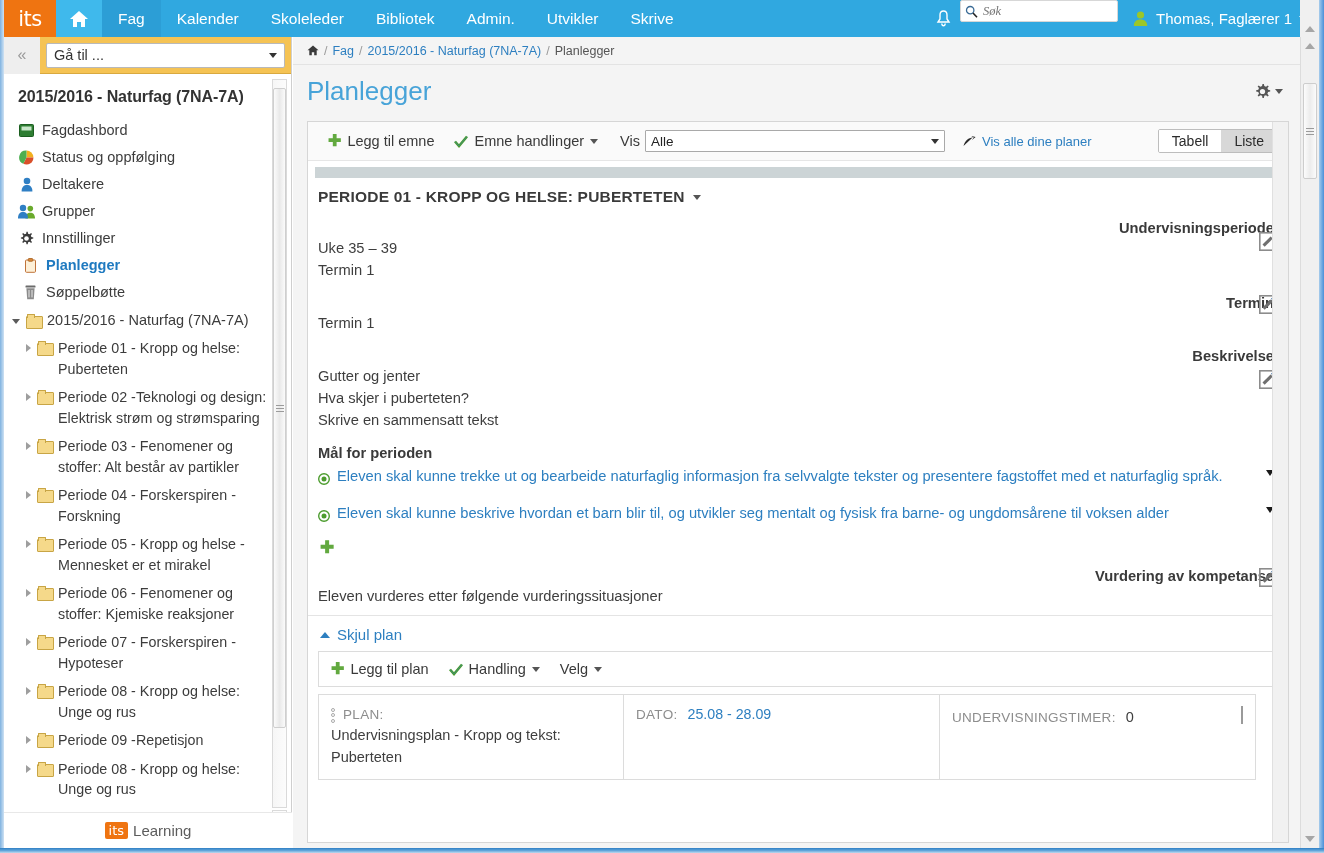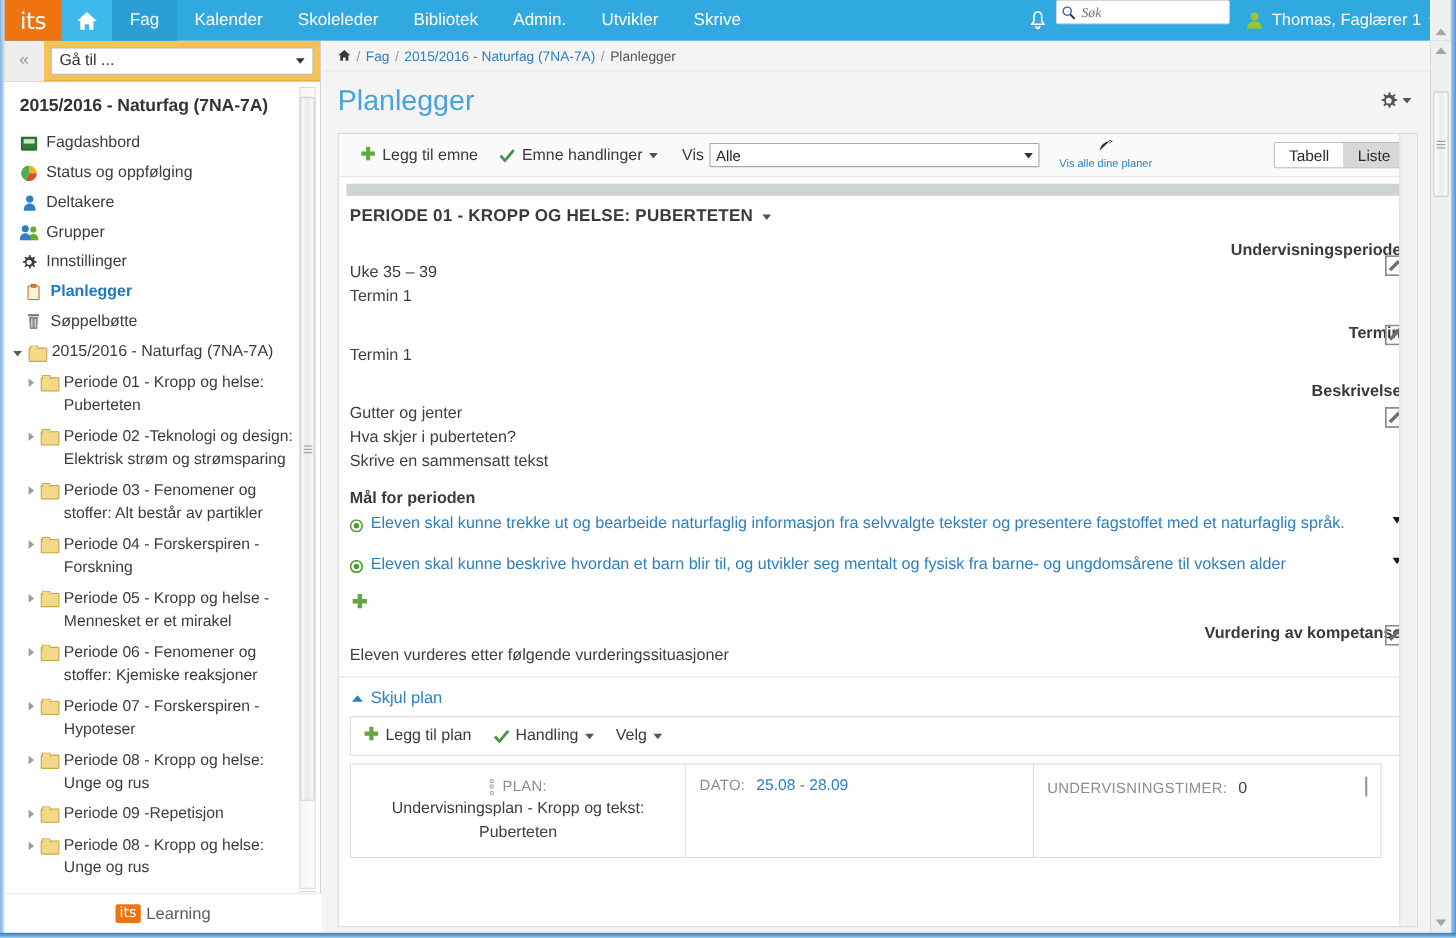--- a/index.html
+++ b/index.html
@@ -237,21 +237,21 @@
   .plus-ico { color: #62a93f; font-size: 16px; font-weight: bold; line-height: 1; }
   .tb-label { font-size: 14.5px; color: #3a3a3a; margin: 0 5px 0 12px; }
   .vis-select {
     width: 300px; height: 22px; background: #fff;
     border: 1px solid #a9a9a9; border-radius: 1px;
     display: flex; align-items: center; justify-content: space-between;
     padding: 0 5px; font-size: 13.5px; color: #222; cursor: pointer;
   }
   .link-btn {
     display: flex; align-items: center; gap: 6px; margin-left: 18px;
-    font-size: 10px; color: #2d7fc0; cursor: pointer; white-space: nowrap; flex-direction: column;
+    font-size: 13px; color: #2d7fc0; cursor: pointer; white-space: nowrap;
   }
   .seg { margin-left: auto; display: flex; border: 1px solid #bdbdbd; border-radius: 2px; overflow: hidden; }
   .seg div {
     padding: 3px 13px; font-size: 14px; color: #2b2b2b; cursor: pointer;
     background: #d8d8d8;
   }
   .seg div.on { background: #ffffff; }
 
   .strip { height: 11px; background: #ccd4d6; margin: 6px 7px 0 7px; }
 
@@ -289,21 +289,21 @@
     border: 1px solid #dcdcdc; background: #fff;
     height: 36px; display: flex; align-items: center; padding: 0 8px;
     margin-bottom: 7px;
   }
   .plan-row { display: flex; gap: 0; }
   .plan-cell {
     border: 1px solid #dcdcdc; background: #fff;
     padding: 11px 12px; font-size: 14.5px; color: #3e3e3e;
     min-height: 70px;
   }
-  .plan-cell.c1 { width: 306px; text-align: center; }
+  .plan-cell.c1 { width: 306px; }
   .plan-cell.c2 { width: 316px; border-left: none; }
   .plan-cell.c3 { width: 316px; border-left: none; position: relative; }
   .cell-lbl { color: #8d8d8d; font-size: 13.5px; letter-spacing: 0.3px; }
   .cell-val-blue { color: #2d7fc0; font-size: 14.2px; }
   .cell-body { color: #3e3e3e; font-size: 14.5px; line-height: 22px; }
   .dots { display:inline-block; width:8px; vertical-align: middle; }
   .dots i { display:block; width:4px;height:4px;border:1px solid #a9a9a9;border-radius:50%; margin: 1.5px 0; }
   .chk {
     width: 13px; height: 13px; border: 1px solid #9a9a9a; background: #fff;
     position: relative; cursor: pointer;

